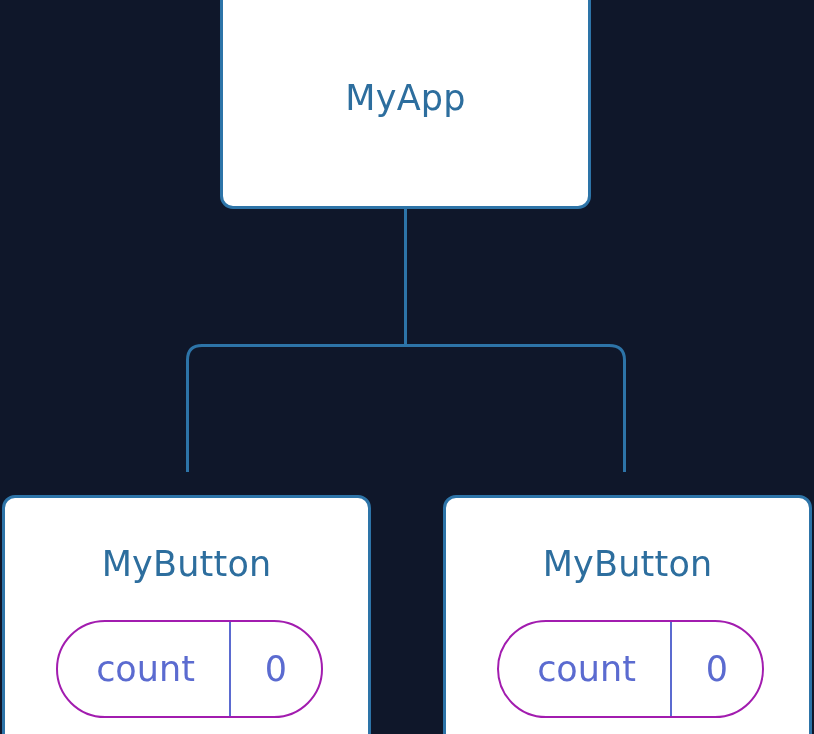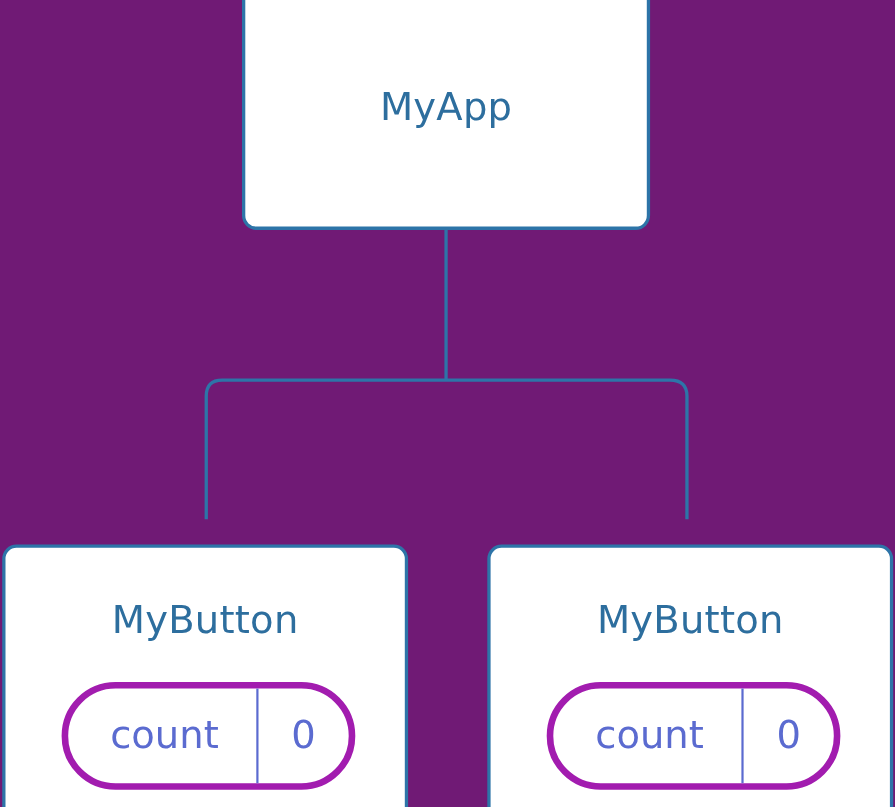--- a/index.html
+++ b/index.html
@@ -8,21 +8,21 @@
     padding: 0;
     background: #4c6b73;
   }
   body {
     font-family: "DejaVu Sans", sans-serif;
   }
   #canvas {
     position: relative;
     width: 814px;
     height: 734px;
-    background: #701a75;
+    background: #0f172a;
     overflow: hidden;
   }
   #edges {
     position: absolute;
     left: 0;
     top: 0;
     width: 814px;
     height: 734px;
     pointer-events: none;
   }
@@ -71,21 +71,21 @@
   .node-child .node-title {
     margin-top: 49px;
   }
 
   
   .state-pill {
     position: absolute;
     top: 122px;
     height: 98px;
     width: 267px;
-    border: 6px solid #a21caf;
+    border: 2px solid #a21caf;
     border-radius: 49px;
     box-sizing: border-box;
     display: flex;
     align-items: stretch;
     background: #ffffff;
   }
   #node-child-0 .state-pill { left: 51px; }
   #node-child-1 .state-pill { left: 51px; }
 
   .pill-key,

